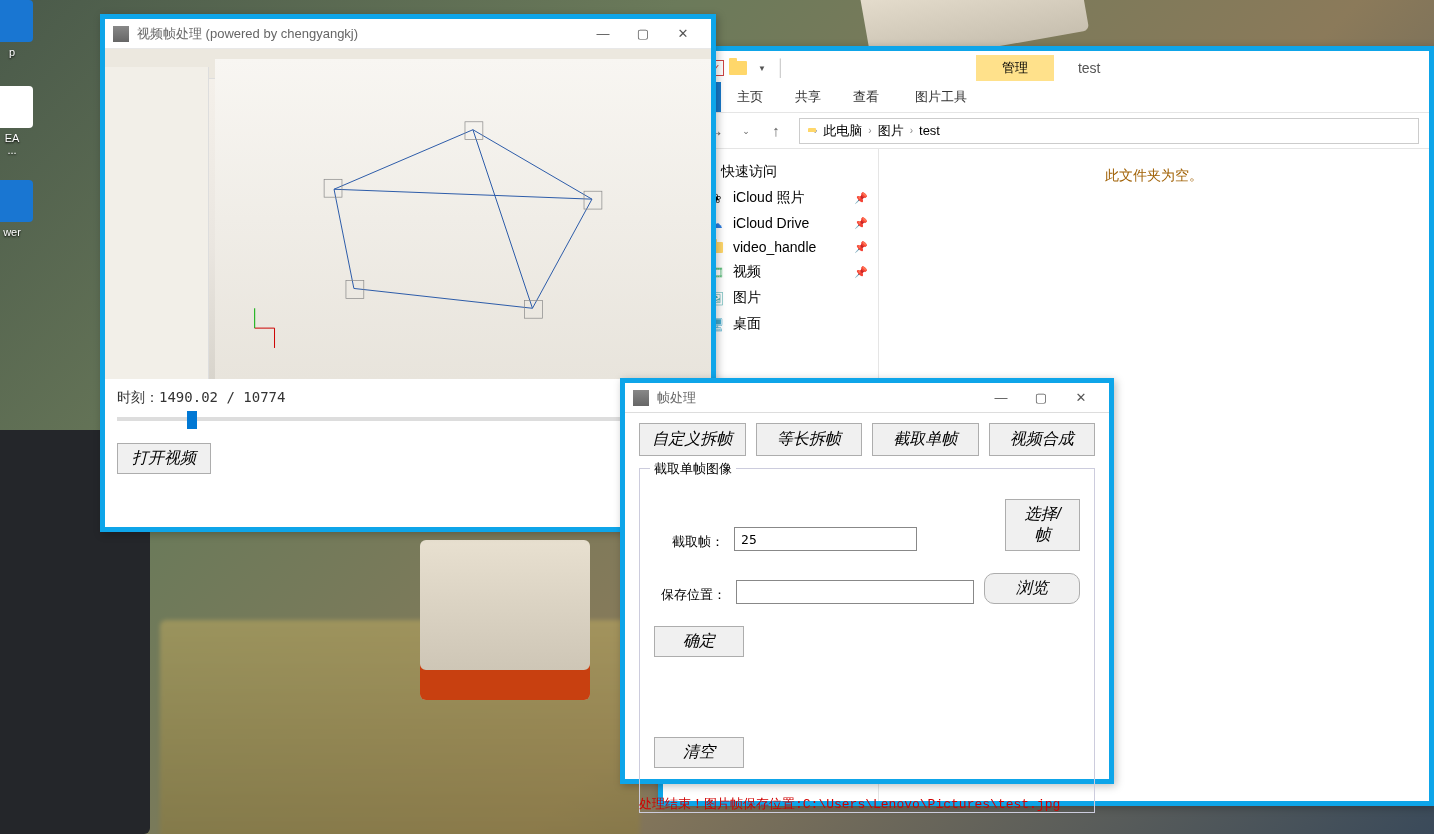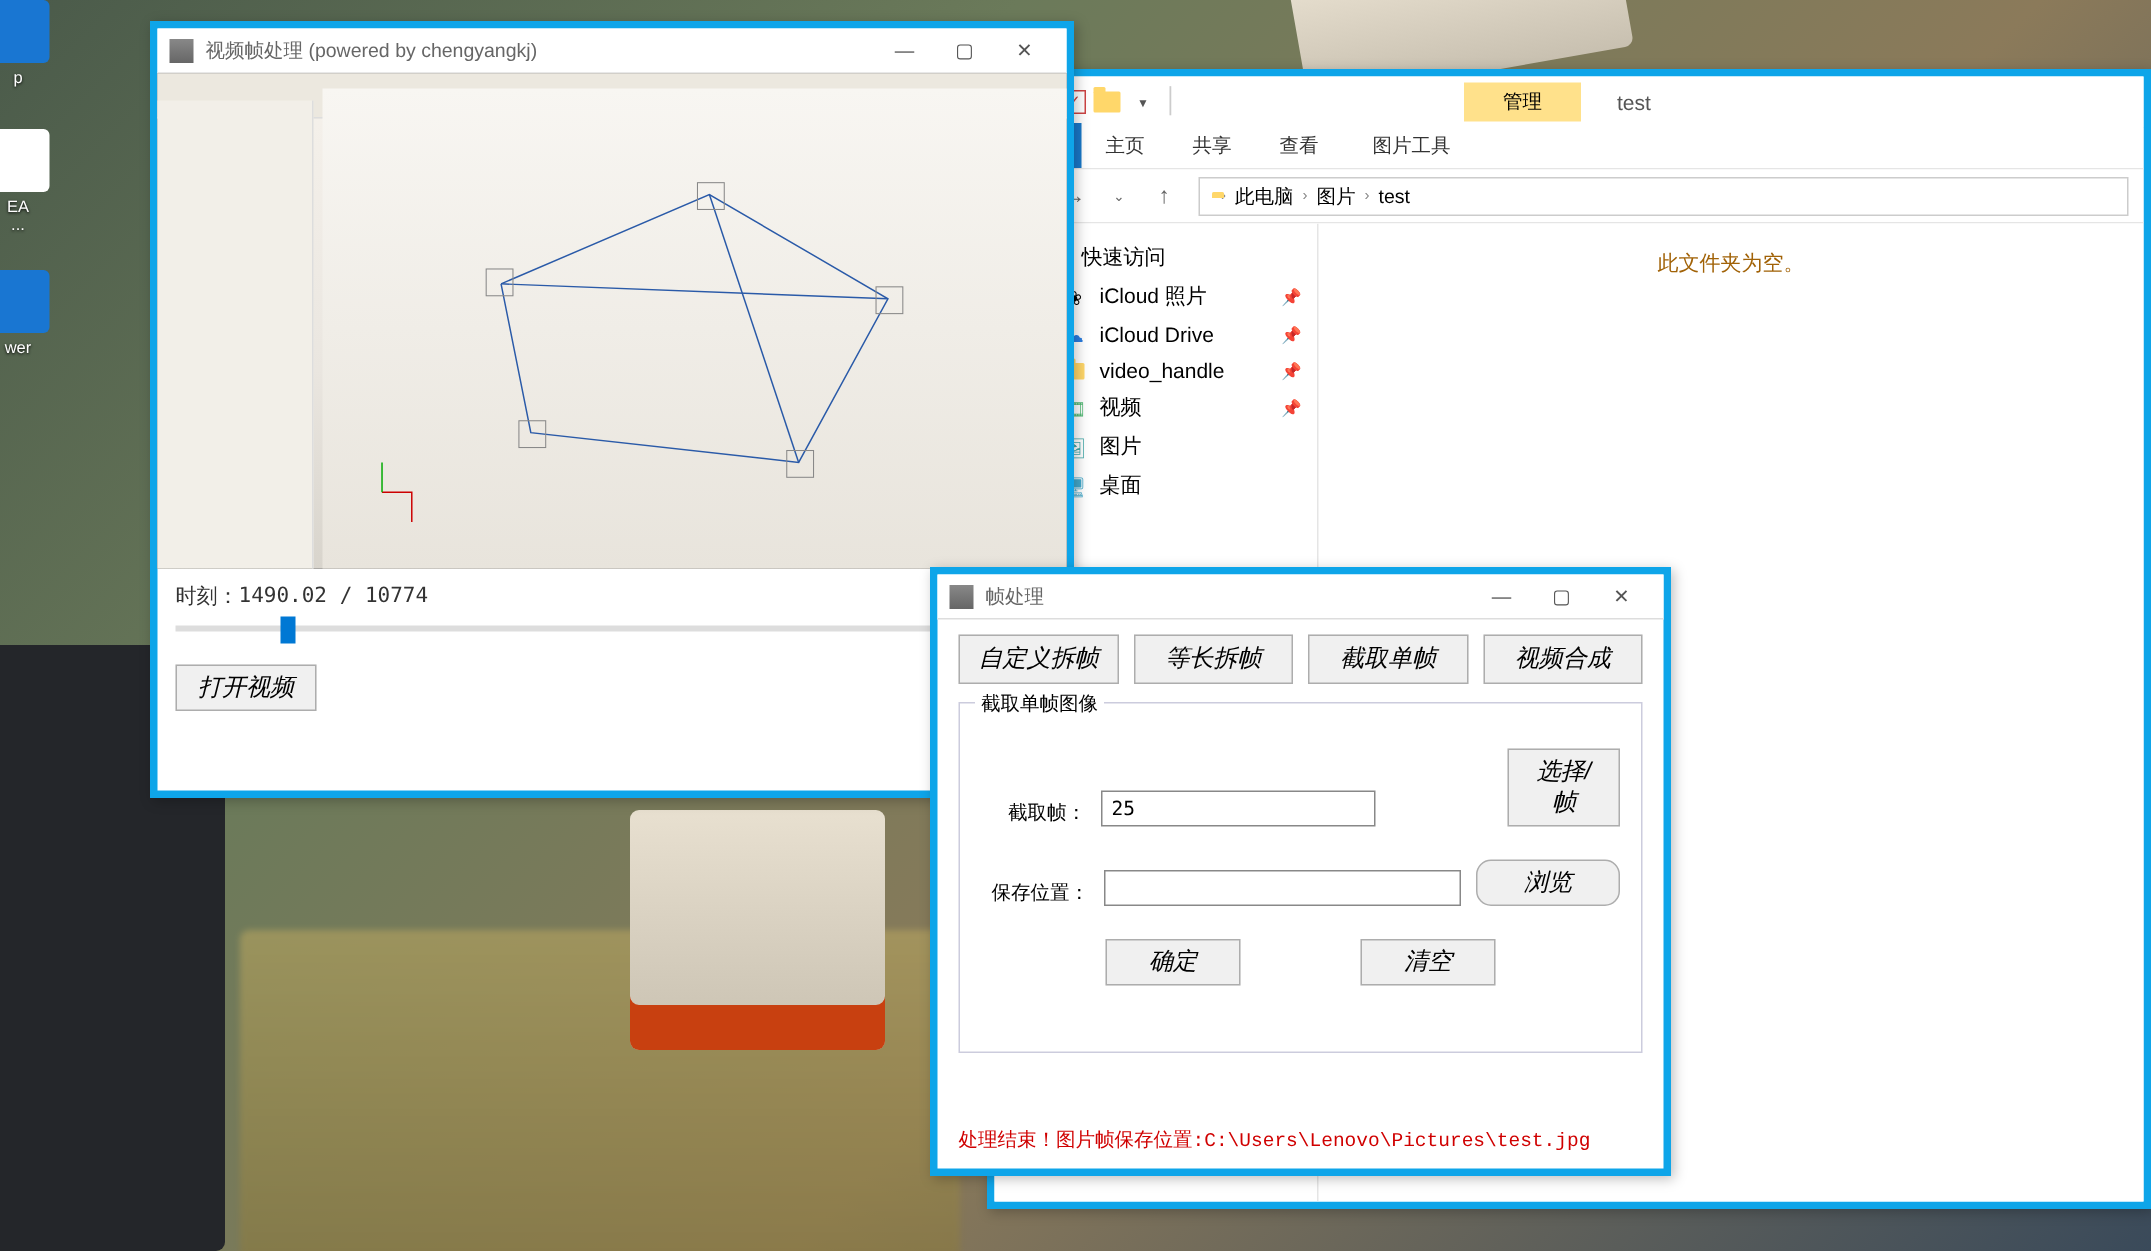--- a/index.html
+++ b/index.html
@@ -74,21 +74,21 @@
 .fp-body { flex:1; padding:10px 14px; position:relative; font-size:13px; }
 .tab-btns { display:flex; gap:10px; margin-bottom:12px; }
 .tab-btns .button { flex:1; text-align:center; padding:5px 0; }
 .groupbox { border:1px solid #ccd; padding:16px 14px 14px; position:relative; }
 .groupbox .legend { position:absolute; top:-9px; left:10px; background:#fff; padding:0 4px; font-size:13px; }
 .form-row { display:flex; align-items:flex-end; gap:10px; margin-bottom:22px; }
 .form-row label { width:72px; text-align:right; }
 .form-row input[type=text] { flex:1; border:1px solid #888; height:24px; padding:0 6px; font-size:13px; font-family:Consolas,monospace; background:#fff; }
 .form-row input[readonly] { background:#fff; }
 .form-row .button { width:76px; text-align:center; }
-.centered-btns { display:flex; gap:80px; justify-content:center; margin-top:14px; }
+.centered-btns { display:flex; gap:80px; justify-content:center; margin-top:14px;flex-direction:column; }
 .centered-btns .button { width:90px; text-align:center; }
 .status-msg { position:absolute; left:14px; right:14px; bottom:10px; color:#d00000; font-family:Consolas,"Courier New",monospace; font-size:13px; }
 
 
 .ctx-stack { display:flex; align-items:center; }
 .exp-title-slot { font-size:14px; color:#555; padding:0 24px; }
 </style>
 </head>
 <body>
 

